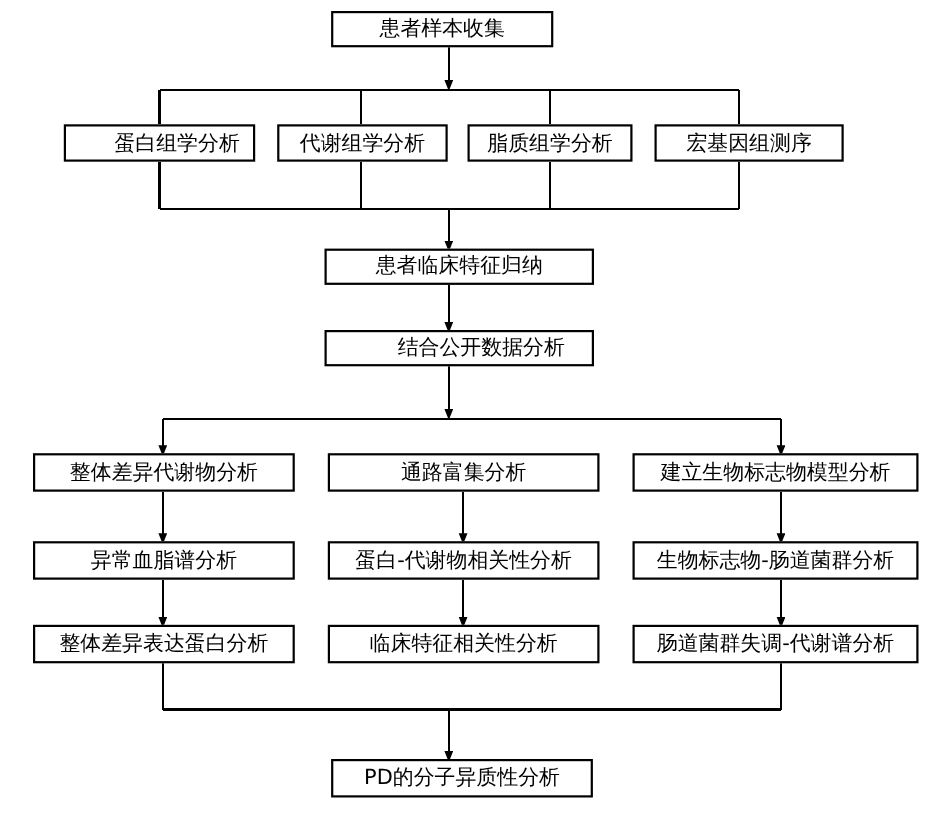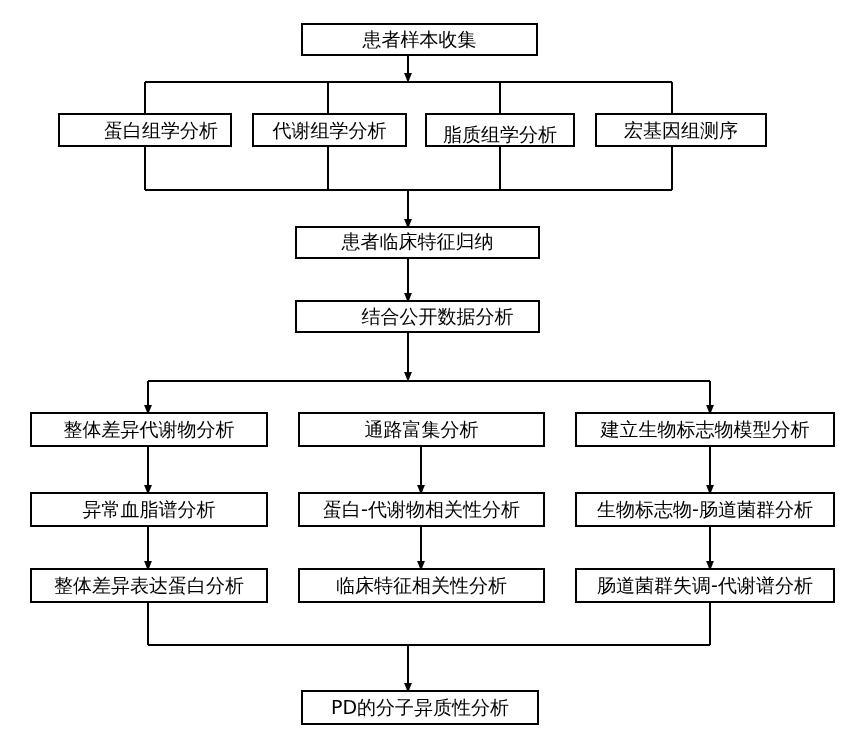--- a/index.html
+++ b/index.html
@@ -87,31 +87,31 @@
       <path d="M710,447 L710,490" marker-end="url(#ah)"></path>
       <path d="M710,527 L710,566" marker-end="url(#ah)"></path>
 
       <path d="M148,603 L148,645"></path>
       <path d="M710,603 L710,645"></path>
       <path d="M148,645 L710,645"></path>
       <path d="M408,645 L408,688" marker-end="url(#ah)"></path>
     </g>
   </svg>
 
-  <div class="node" style="left:301px; top:23px; width:237px; height:33px;align-items:center;">
+  <div class="node" style="left:301px; top:10px; width:202px; height:33px;align-items:center;">
     <span>患者样本收集</span>
   </div>
 
   <div class="node" style="left:58px; top:113px; width:174px; height:34px;padding-left:32px;">
     <span>蛋白组学分析</span>
   </div>
   <div class="node" style="left:252px; top:113px; width:155px; height:34px;">
     <span>代谢组学分析</span>
   </div>
-  <div class="node" style="left:425px; top:113px; width:150px; height:34px;align-items:flex-end;">
+  <div class="node" style="left:425px; top:113px; width:150px; height:34px;">
     <span>脂质组学分析</span>
   </div>
   <div class="node" style="left:595px; top:113px; width:172px; height:34px;">
     <span>宏基因组测序</span>
   </div>
 
   <div class="node" style="left:295px; top:226px; width:245px; height:33px;font-family:Liberation Serif, serif;">
     <span>患者临床特征归纳</span>
   </div>
   <div class="node" style="left:295px; top:300px; width:245px; height:33px;padding-left:40px;">

